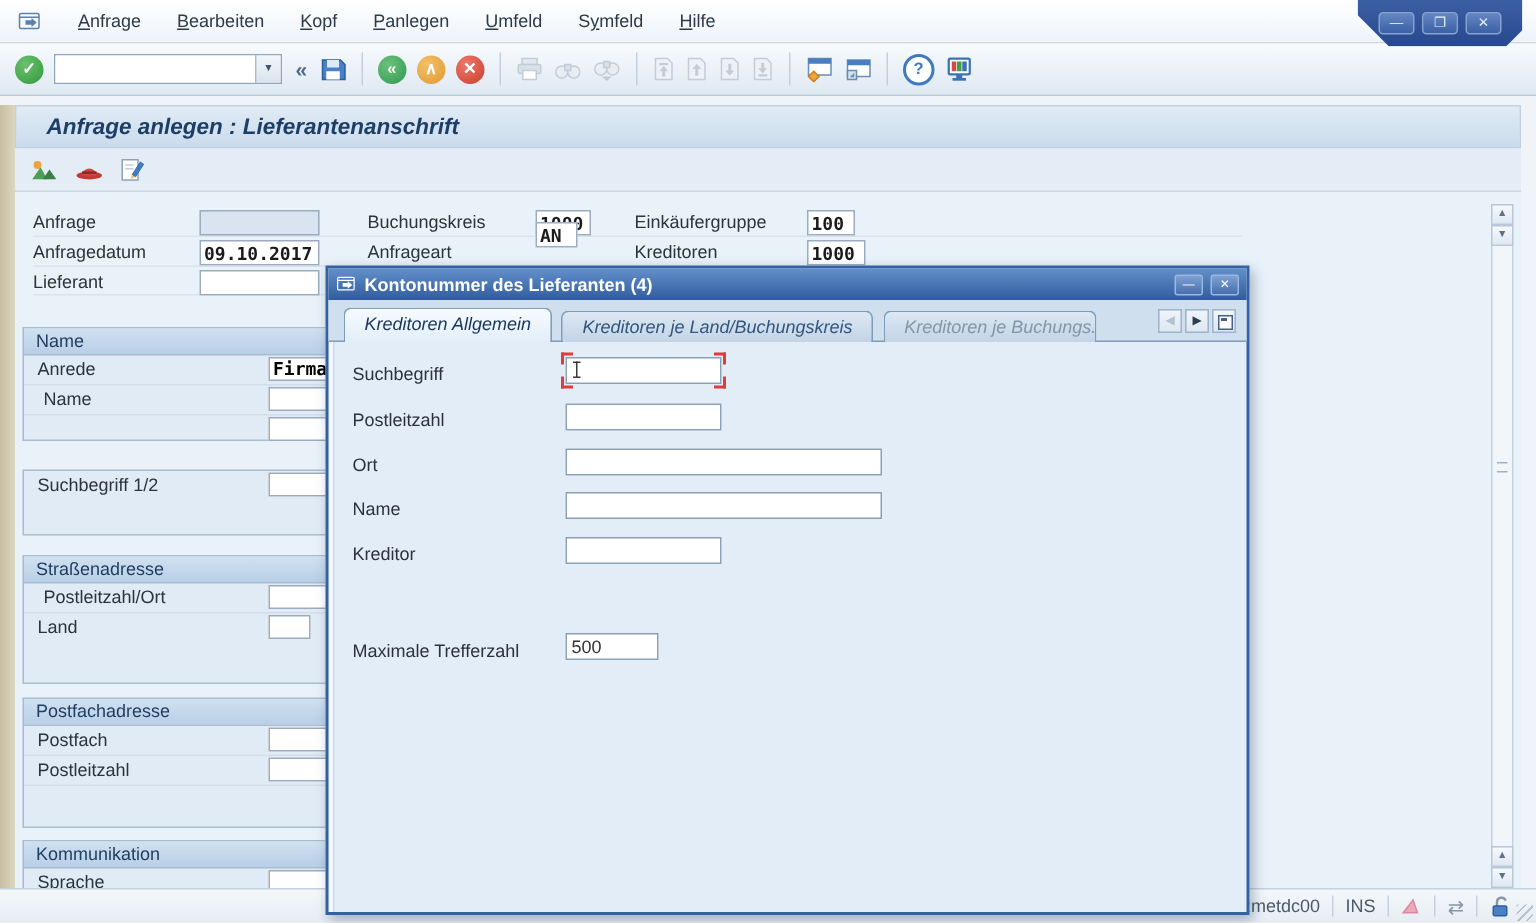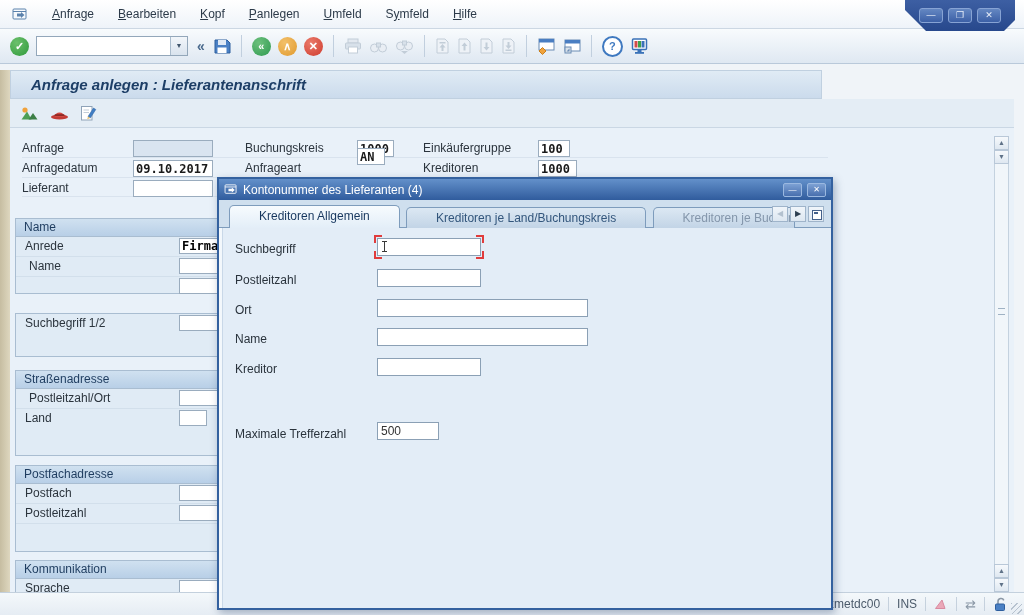--- a/index.html
+++ b/index.html
@@ -26,21 +26,21 @@
   .cmd{width:152px;height:20px;background:#fff;border:1px solid #93a7ba;display:flex;box-sizing:border-box;}
   .cmd input{flex:1;border:none;outline:none;min-width:0;font-family:"Liberation Sans",sans-serif;font-size:12px;padding:0 3px;}
   .cmd .dd{width:16px;background:linear-gradient(#f2f6fa,#d9e3ee);border-left:1px solid #aabccd;color:#41566d;font-size:7px;text-align:center;line-height:18px;}
   .collapse{color:#4a6a8d;font-size:14px;font-weight:bold;padding:0 2px;}
   .tsep{width:1px;height:22px;background:#c1cfde;margin:0 3px;}
   .tico{display:flex;align-items:center;}
   .helpc{width:17px;height:17px;border-radius:50%;background:#fff;border:2px solid #3f79c0;color:#3f79c0;font-weight:bold;font-size:11px;line-height:17px;text-align:center;box-sizing:content-box;}
 
   
   .edge-strip{position:absolute;left:0;top:70px;width:10px;height:522px;background:linear-gradient(90deg,#c6bda1,#ded7bf);z-index:1;}
-  .titleband{position:absolute;left:10px;top:70px;width:812px;height:29px;background:linear-gradient(#e0ebf5,#cbdbec);border:1px solid #c0d0e0;box-sizing:border-box;z-index:2;}
+  .titleband{position:absolute;left:10px;top:70px;width:1004px;height:29px;background:linear-gradient(#e0ebf5,#cbdbec);border:1px solid #c0d0e0;box-sizing:border-box;z-index:2;}
   .titleband .t{position:absolute;left:20px;top:5px;font-size:15px;font-weight:bold;font-style:italic;color:#1d3e66;}
   .appbar{position:absolute;left:10px;top:99px;width:1004px;height:29px;background:#e4edf5;border-bottom:1px solid #cad7e4;display:flex;align-items:center;gap:11px;padding-left:10px;box-sizing:border-box;z-index:2;}
 
   
   .content{position:absolute;left:10px;top:128px;width:1004px;height:464px;background:#e9f1f9;overflow:hidden;z-index:2;}
   .rule{position:absolute;left:12px;width:806px;height:1px;background:#d9e3ee;}
   .label{position:absolute;height:17px;line-height:17px;color:#2b343d;white-space:nowrap;}
   .field{position:absolute;height:17px;border:1px solid #9aacbe;background:#fff;font-family:"DejaVu Sans Mono",monospace;font-weight:bold;font-size:12px;color:#1a1a1a;padding:0 2px;box-sizing:border-box;outline:none;}
   .field:disabled,.field.dis{background:#d9e4f0;}
 
@@ -60,24 +60,24 @@
   
   .statusbar{position:absolute;left:0;top:592px;width:1024px;height:23px;background:linear-gradient(#f4f8fb,#e5ecf3);border-top:1px solid #c3d0dd;z-index:2;}
   .sb-right{position:absolute;right:16px;top:0;height:22px;display:flex;align-items:center;gap:8px;color:#4c5b6b;}
   .ssep{width:1px;height:14px;background:#c5d1dd;}
   .swap{color:#8a97a5;font-size:13px;}
   .grip-corner{position:absolute;right:2px;bottom:2px;width:11px;height:11px;background:repeating-linear-gradient(135deg,#b6c2cf 0 1px,transparent 1px 4px);}
 
   
   .dialog{position:absolute;left:217px;top:177px;width:616px;height:433px;background:#e3edf7;border:2px solid #34619f;box-sizing:border-box;box-shadow:2px 3px 8px rgba(30,55,95,.35);z-index:20;}
   .dlg-title{position:absolute;left:0;top:0;right:0;height:21px;background:linear-gradient(#6390ca,#305c9d);display:flex;align-items:center;gap:5px;padding:0 5px;color:#fff;}
-  .dlg-title .tt{flex:1;white-space:nowrap;}
+  .dlg-title .tt{flex:1;white-space:nowrap;font-weight:bold;}
   .dbtn{width:19px;height:14px;border:1px solid #9ab8e0;border-radius:2px;background:linear-gradient(#7da1d4,#486fae);color:#fff;font-size:8px;line-height:12px;text-align:center;box-sizing:border-box;}
   .dlg-tabs{position:absolute;left:0;top:21px;right:0;height:28px;background:#cfdfee;border-bottom:1px solid #7e9cbc;padding:5px 0 0 10px;box-sizing:border-box;white-space:nowrap;}
-  .tab{display:inline-block;height:21px;line-height:21px;padding:0 29px;margin-right:3px;border:1px solid #7e9cbc;border-bottom:none;border-radius:5px 5px 0 0;background:linear-gradient(#dce8f3,#c2d4e6);color:#33567c;position:relative;vertical-align:bottom;box-sizing:border-box;}
+  .tab{display:inline-block;height:21px;line-height:21px;padding:0 13px;margin-right:3px;border:1px solid #7e9cbc;border-bottom:none;border-radius:5px 5px 0 0;background:linear-gradient(#dce8f3,#c2d4e6);color:#33567c;position:relative;vertical-align:bottom;box-sizing:border-box;font-style:italic;}
   .tab.active{background:linear-gradient(#f7fbfe,#e3eef8);color:#17375e;height:23px;z-index:2;}
   .tab.dim{color:#8496ab;max-width:142px;overflow:hidden;}
   .tabnav{position:absolute;right:7px;top:6px;display:flex;gap:2px;}
   .tnb{width:16px;height:16px;border:1px solid #9fb4ca;background:linear-gradient(#f0f5fa,#dde7f1);text-align:center;line-height:14px;font-size:8px;box-sizing:border-box;position:relative;}
   .tnb.dis{color:#b3c1cf;}
   .tnb.on{color:#2c3e50;}
   .listglyph{position:absolute;left:3px;top:3px;width:8px;height:8px;border:1px solid #44608a;background:#fff;}
   .listglyph:before{content:"";position:absolute;left:1px;top:1px;width:4px;height:2px;background:#44608a;}
   .dlg-body{position:absolute;left:0;top:49px;right:0;bottom:0;box-shadow:inset 3px 0 0 #f3f8fc,inset 4px 0 0 #c9d8e8;}
   .dlabel{position:absolute;left:16px;height:17px;line-height:17px;color:#2a333c;white-space:nowrap;}

